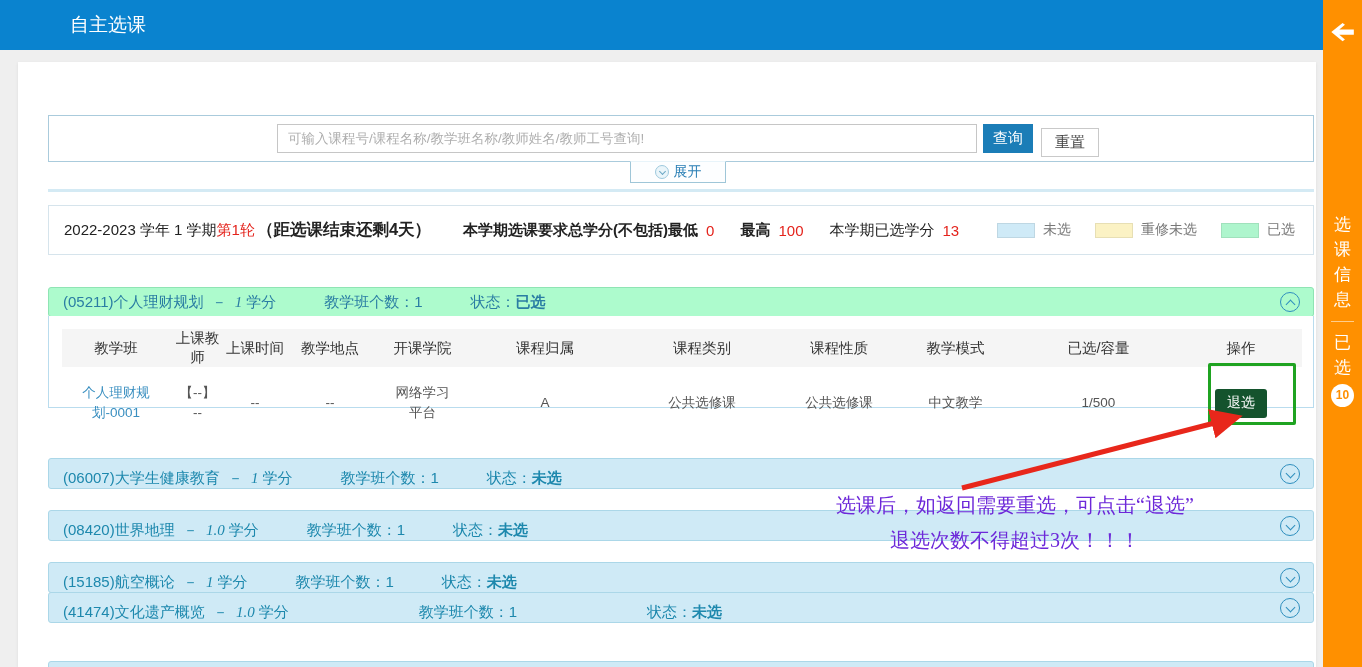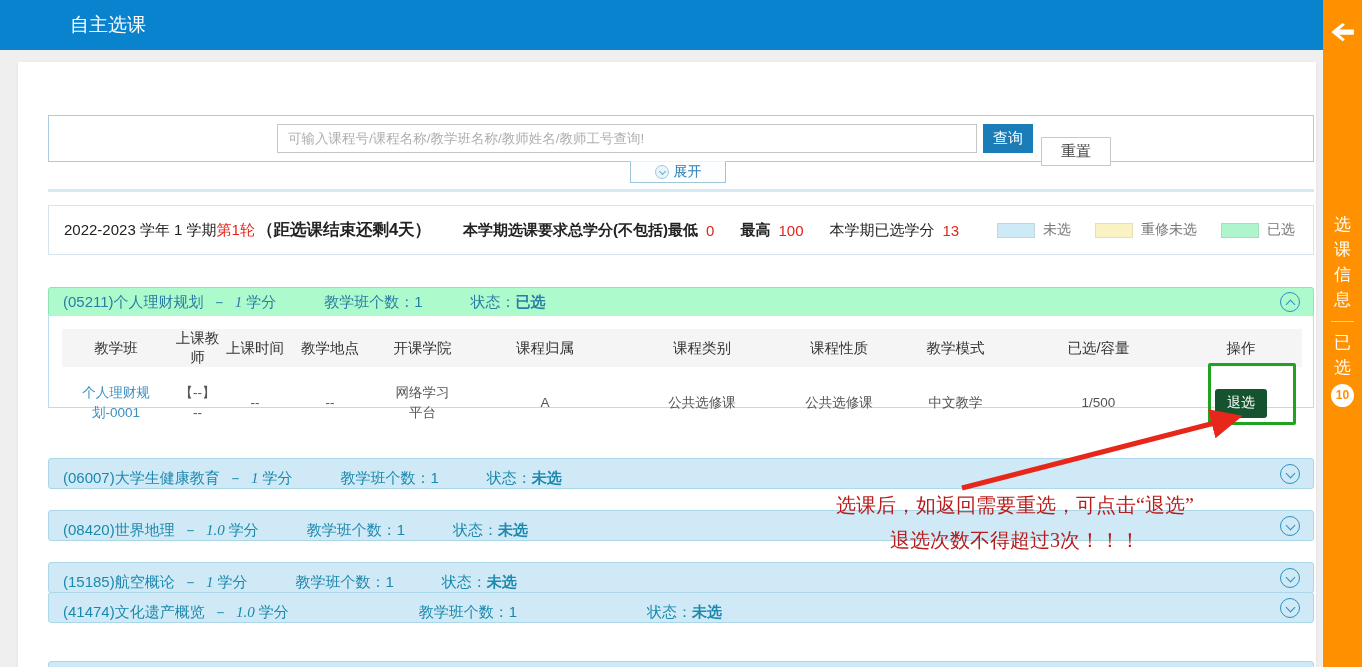--- a/index.html
+++ b/index.html
@@ -24,21 +24,21 @@
   .side-badge { position:absolute; left:8px; top:384px; width:23px; height:23px; border-radius:50%; background:#fff; color:#ff9000; font-size:12px; font-weight:bold; text-align:center; line-height:23px; }
 
   
   .card { left:18px; top:62px; width:1298px; height:605px; background:#fff; box-shadow:0 1px 3px rgba(0,0,0,.08); }
 
   
   .search-region { left:48px; top:115px; width:1266px; height:47px; border:1px solid #aacbdc; background:#fff; }
   .search-input { position:absolute; left:228px; top:8px; width:700px; height:29px; border:1px solid #c6c6c6; padding:0 10px; font-size:13.5px; color:#333; outline:none; }
   .search-input::placeholder { color:#aeaeae; }
   .btn-query { position:absolute; left:934px; top:8px; width:50px; height:29px; background:#1b7db7; color:#fff; border:none; font-size:15px; cursor:pointer; }
-  .btn-reset { position:absolute; left:992px; top:21px; width:70px; height:29px; background:#fff; color:#444; border:1px solid #c9c9c9; font-size:15px; cursor:pointer; }
+  .btn-reset { position:absolute; left:992px; top:12px; width:58px; height:29px; background:#fff; color:#444; border:1px solid #c9c9c9; font-size:15px; cursor:pointer; }
 
   .expand-tab { left:630px; top:161px; width:96px; height:22px; background:#fdfeff; border:1px solid #9fc6d8; border-top:1px solid #e8f4fa;
     display:flex; align-items:center; justify-content:center; gap:5px; cursor:pointer; z-index:5; }
   .expand-label { color:#2a7fb5; font-size:14px; }
   .mini-chev { width:14px; height:14px; border-radius:50%; border:1px solid #9ec9dd; background:#eaf5fa; position:relative; }
   .mini-chev::after { content:""; position:absolute; left:4px; top:3px; width:4px; height:4px; border-right:1.3px solid #6ba7c4; border-bottom:1.3px solid #6ba7c4; transform:rotate(45deg); }
   .blue-line { left:48px; top:189px; width:1266px; height:3px; background:#d4eaf4; }
 
   
   .info-bar { left:48px; top:205px; width:1266px; height:50px; border:1px solid #d6e4ec; background:#fff;
@@ -73,21 +73,21 @@
   .panel { left:48px; top:316px; width:1266px; height:92px; background:#fff; border:1px solid #b9dcee; border-top:none; }
   .cls-table { position:absolute; left:13px; top:13px; width:1240px; border-collapse:collapse; table-layout:fixed; }
   .cls-table th { background:#f5f5f5; height:30px; font-weight:400; font-size:14.5px; color:#333; text-align:center; }
   .cls-table td { height:72px; font-size:13.5px; color:#555; text-align:center; vertical-align:middle; padding:0 6px; line-height:1.5; }
   .class-link { color:#3a8fc0; cursor:pointer; text-decoration:none; }
   .btn-drop { width:52px; height:29px; background:#14532d; color:#fff; border:none; border-radius:3px; font-size:14px; cursor:pointer; }
 
   
   .hl-box { left:1208px; top:363px; width:88px; height:62px; border:3px solid #1fa321; border-radius:2px; z-index:20; pointer-events:none; }
   .arrow-svg { left:948px; top:402px; width:312px; height:96px; z-index:20; pointer-events:none; }
-  .note { width:420px; text-align:center; color:#b91c1c; font-size:20px; font-family:"Liberation Serif", serif; z-index:20; pointer-events:none; }
+  .note { width:420px; text-align:center; color:#6d28d9; font-size:20px; font-family:"Liberation Serif", serif; z-index:20; pointer-events:none; }
   .note1 { left:805px; top:492px; }
   .note2 { left:805px; top:527px; }
 </style>
 </head>
 <body>
 
 <div class="abs topbar">
   <span class="topbar-title">自主选课</span>
 </div>
 

